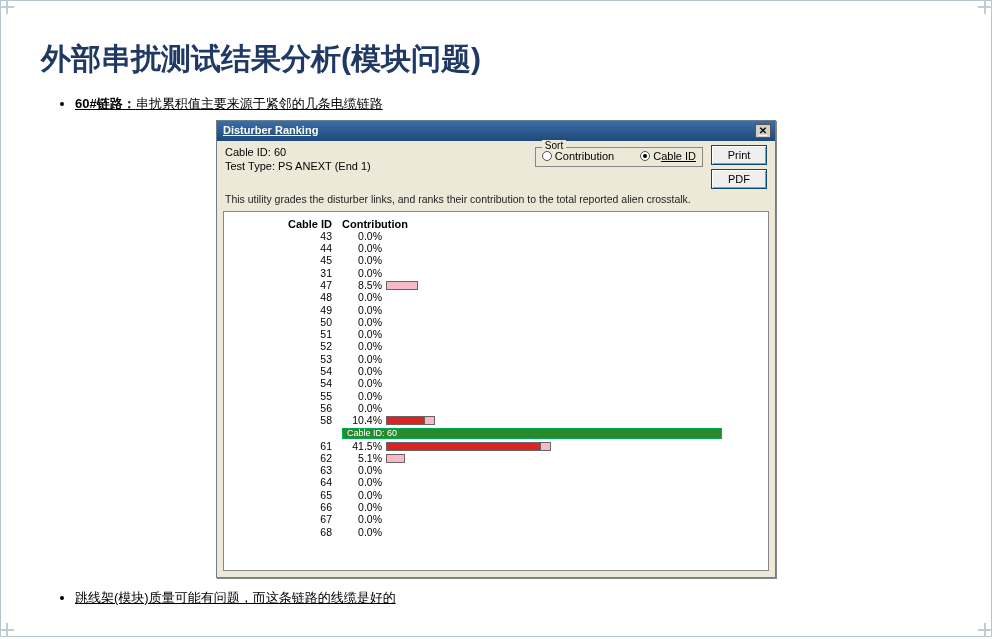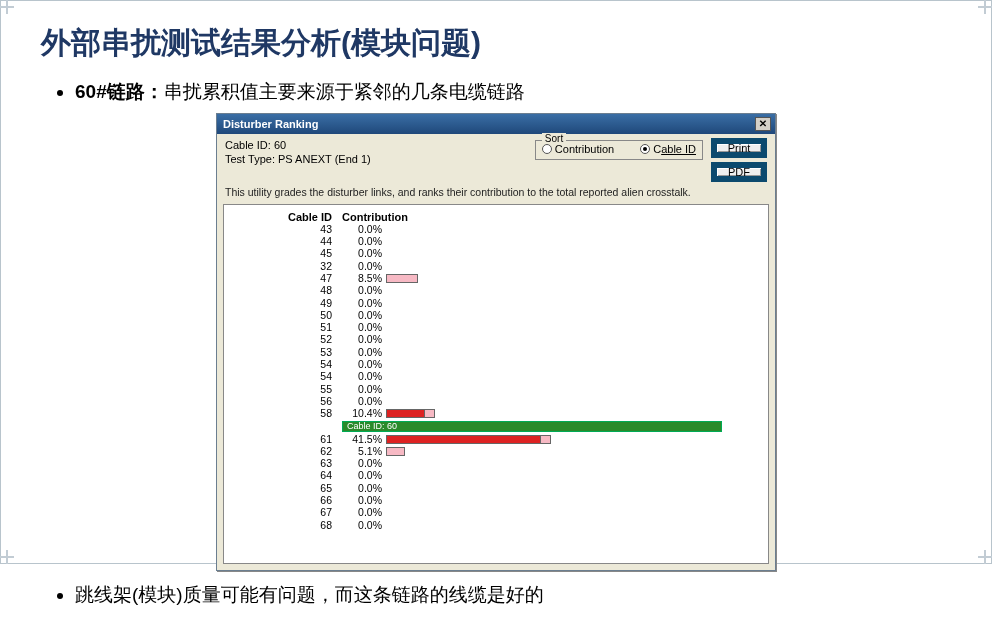--- a/index.html
+++ b/index.html
@@ -1,66 +1,66 @@
 <!DOCTYPE html>
 <html><head>
 <meta charset="utf-8">
 <style>
   * { box-sizing: border-box; margin: 0; padding: 0; }
   html, body { width: 992px; height: 639px; font-family: "Microsoft YaHei", Arial, sans-serif; background: #fff; }
   .slide {
-    width: 992px; height: 564px; position: relative;
+    width: 992px; height: 637px; position: relative;
     border: 1px solid #b8c4cc;
-    padding: 22px 40px 10px 40px;
+    padding: 38px 40px 10px 40px;
   }
   .slide::before, .slide::after {
     content: ""; position: absolute; background: #d8dee4;
   }
   
   .corner { position:absolute; width:14px; height:14px; }
   .corner div { position:absolute; background:#c2ccd4; }
   .corner .h { width:14px; height:2px; top:6px; left:0; }
   .corner .v { width:2px; height:14px; top:0; left:6px; }
   .tl { top:-1px; left:-1px; } .tr { top:-1px; right:-1px; }
   .bl { bottom:-1px; left:-1px; } .br { bottom:-1px; right:-1px; }
 
   h1.title { color:#1f3864; font-size:30px; font-weight:700; margin-bottom:14px; }
-  ul.bullets { list-style: disc; padding-left: 34px; font-size:19px; color:#000; }
+  ul.bullets { list-style: disc; padding-left: 34px; font-size:13px; color:#000;text-decoration:underline; }
   ul.bullets li { margin-bottom: 6px; line-height:1.5; }
   .bold-lead { font-weight:700; }
 
   
   .dlg {
     width: 560px; margin: 6px auto 10px auto; border:1px solid #6b7e90;
     background:#ece9d8; font-family: Tahoma, Arial, sans-serif; font-size:11px;
     box-shadow: 1px 1px 0 #888;
   }
   .dlg-titlebar {
     background: linear-gradient(#3a6ea5,#1f487a);
     color:#fff; font-weight:700; font-size:11px;
-    padding:3px 4px 3px 6px; display:flex; justify-content:space-between; align-items:center;
+    padding:3px 4px 3px 6px; display:flex; justify-content:space-between; align-items:flex-start;text-decoration:underline;
   }
   .dlg-close {
     width:16px; height:14px; background:#d4d0c8; border:1px solid #555;
     display:flex; align-items:center; justify-content:center; color:#000;
     font-size:10px; line-height:1; cursor:default;
   }
   .dlg-info { padding:4px 8px 4px 8px; display:flex; }
   .dlg-info-left { flex:1; }
   .dlg-info-left div { line-height:1.3; }
   .sort-group {
     border:1px solid #888; padding:2px 6px 4px 6px; font-size:11px;
     display:flex; gap:26px; align-items:center; position:relative; margin-top:2px;
   }
   .sort-opt { display:flex; align-items:center; gap:3px; }
   .radio { width:10px;height:10px;border:1px solid #555;border-radius:50%;background:#fff;display:inline-flex;align-items:center;justify-content:center; }
   .radio.sel::after { content:""; width:4px;height:4px;border-radius:50%;background:#000; }
   .underline { text-decoration: underline; }
   .dlg-btns { display:flex; flex-direction:column; gap:4px; padding-left:8px; }
-  .dlg-btn { width:56px; height:20px; background:#efefef; border:6px solid #0c4a6e; font-size:11px; display:flex;align-items:center;justify-content:center; box-shadow: inset 1px 1px #fff, inset -1px -1px #999; }
+  .dlg-btn { width:56px; height:20px; background:#efefef; border:1px solid #0c4a6e; font-size:11px; display:flex;align-items:center;justify-content:center; box-shadow: inset 1px 1px #fff, inset -1px -1px #999; }
   .dlg-desc { padding:0 8px 6px 8px; font-size:10.5px; color:#222; }
   .chart-wrap { background:#fff; border:1px solid #888; margin:0 6px 6px 6px; padding:6px 8px 10px 8px; height: 360px; overflow:hidden; }
   .chart-headers { display:flex; font-weight:700; font-size:11px; }
   .hdr-id { width:110px; text-align:right; padding-right:10px; }
   .hdr-ct { width:60px; text-align:left; }
   .row { display:flex; align-items:flex-end; height:12.3px; font-size:10.5px; }
   .row .rid { width:110px; text-align:right; padding-right:10px; }
   .row .rct { width:44px; text-align:right; padding-right:4px; }
   .row .bar-area { flex:1; position:relative; height:10px; }
   .bar { position:absolute; top:0; height:9px; border:1px solid #666; }
@@ -143,21 +143,21 @@
             <div class="rid">44</div>
             <div class="rct">0.0%</div>
             <div class="bar-area"></div>
           </div>
           <div class="row">
             <div class="rid">45</div>
             <div class="rct">0.0%</div>
             <div class="bar-area"></div>
           </div>
           <div class="row">
-            <div class="rid">32</div>
+            <div class="rid">31</div>
             <div class="rct">0.0%</div>
             <div class="bar-area"></div>
           </div>
           <div class="row">
             <div class="rid">47</div>
             <div class="rct">8.5%</div>
             <div class="bar-area">
               <div class="bar pink" style="left:0;width:31.671px;"></div>
             </div>
           </div>

